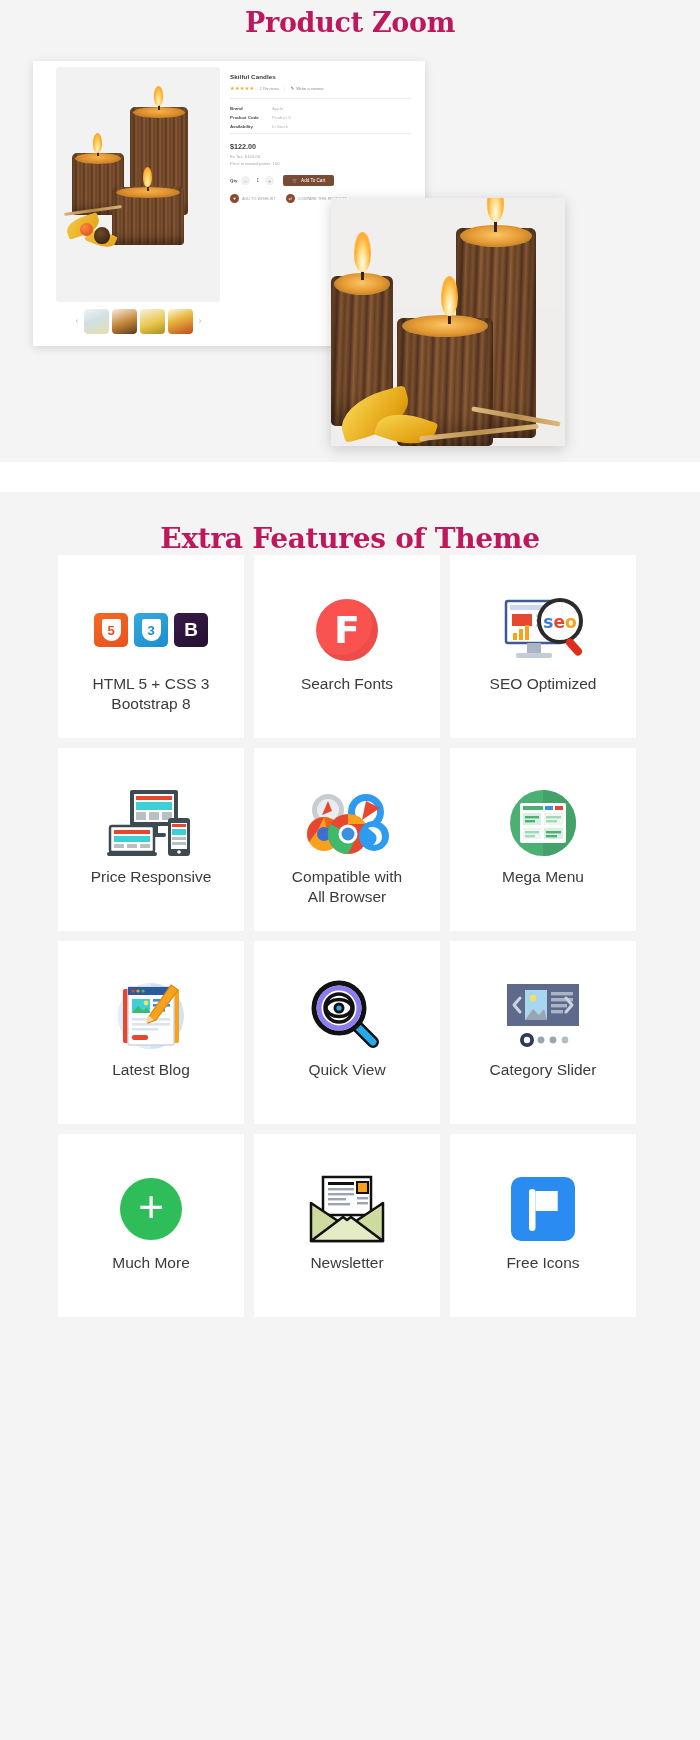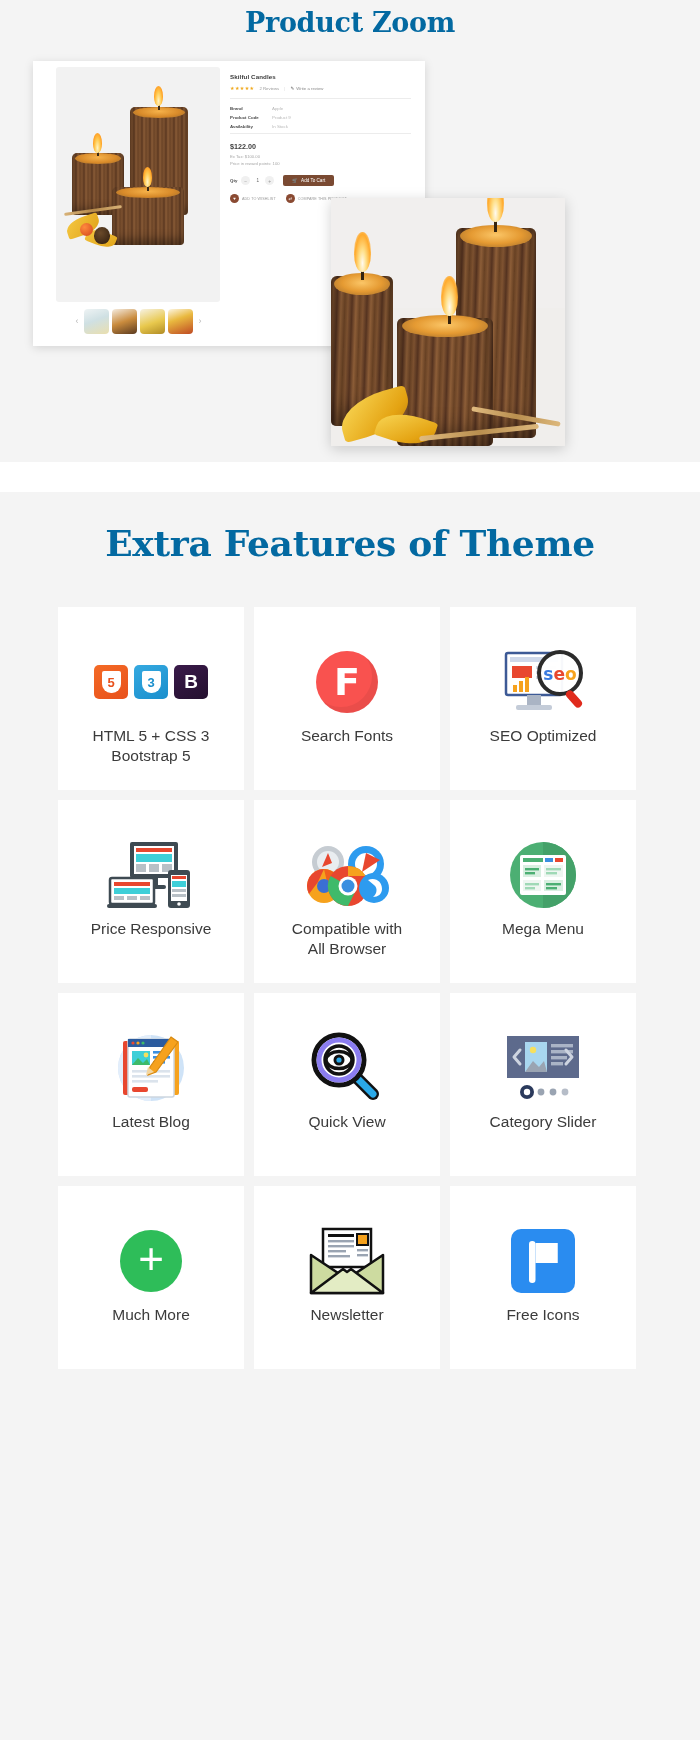--- a/index.html
+++ b/index.html
@@ -19,21 +19,21 @@
     position: relative;
     width: 700px;
     height: 462px;
     background: #f4f4f4;
   }
 
   .section-title {
     text-align: center;
     font-family: "DejaVu Serif", "Liberation Serif", serif;
     font-weight: bold;
-    color: #0369a1;
+    color: #be185d;
     letter-spacing: -0.3px;
   }
 
   .zoom-title { font-size: 27px; padding-top: 7px; }
 
   
   .product-card {
     position: absolute;
     left: 33px;
     top: 61px;
@@ -235,21 +235,21 @@
 
   
   .white-band { width: 700px; height: 30px; background: #ffffff; }
 
   
   .features-section {
     width: 700px;
     background: #f4f4f4;
     padding: 30px 0 40px 0;
   }
-  .features-title { font-size: 36px; margin-bottom: 43px; }
+  .features-title { font-size: 28px; }
 
   .feature-grid {
     width: 584px;
     margin: 0 auto;
     display: grid;
     grid-template-columns: repeat(3, 186px);
     gap: 10px 10px;
   }
 
   .feature-card {
@@ -456,21 +456,21 @@
             <div class="shield-num">5</div>
           </div>
           <div class="tech-badge tech-css">
             <div class="shield-num css-n">3</div>
           </div>
           <div class="tech-badge tech-bs">B</div>
         </div>
       </div>
       <div class="feature-label">
         <div>HTML 5 + CSS 3</div>
-        <div>Bootstrap 5</div>
+        <div>Bootstrap 8</div>
       </div>
     </div>
 
     <div class="feature-card">
       <div class="feature-icon">
         <div class="circle-f">F</div>
       </div>
       <div class="feature-label">Search Fonts</div>
     </div>
 

